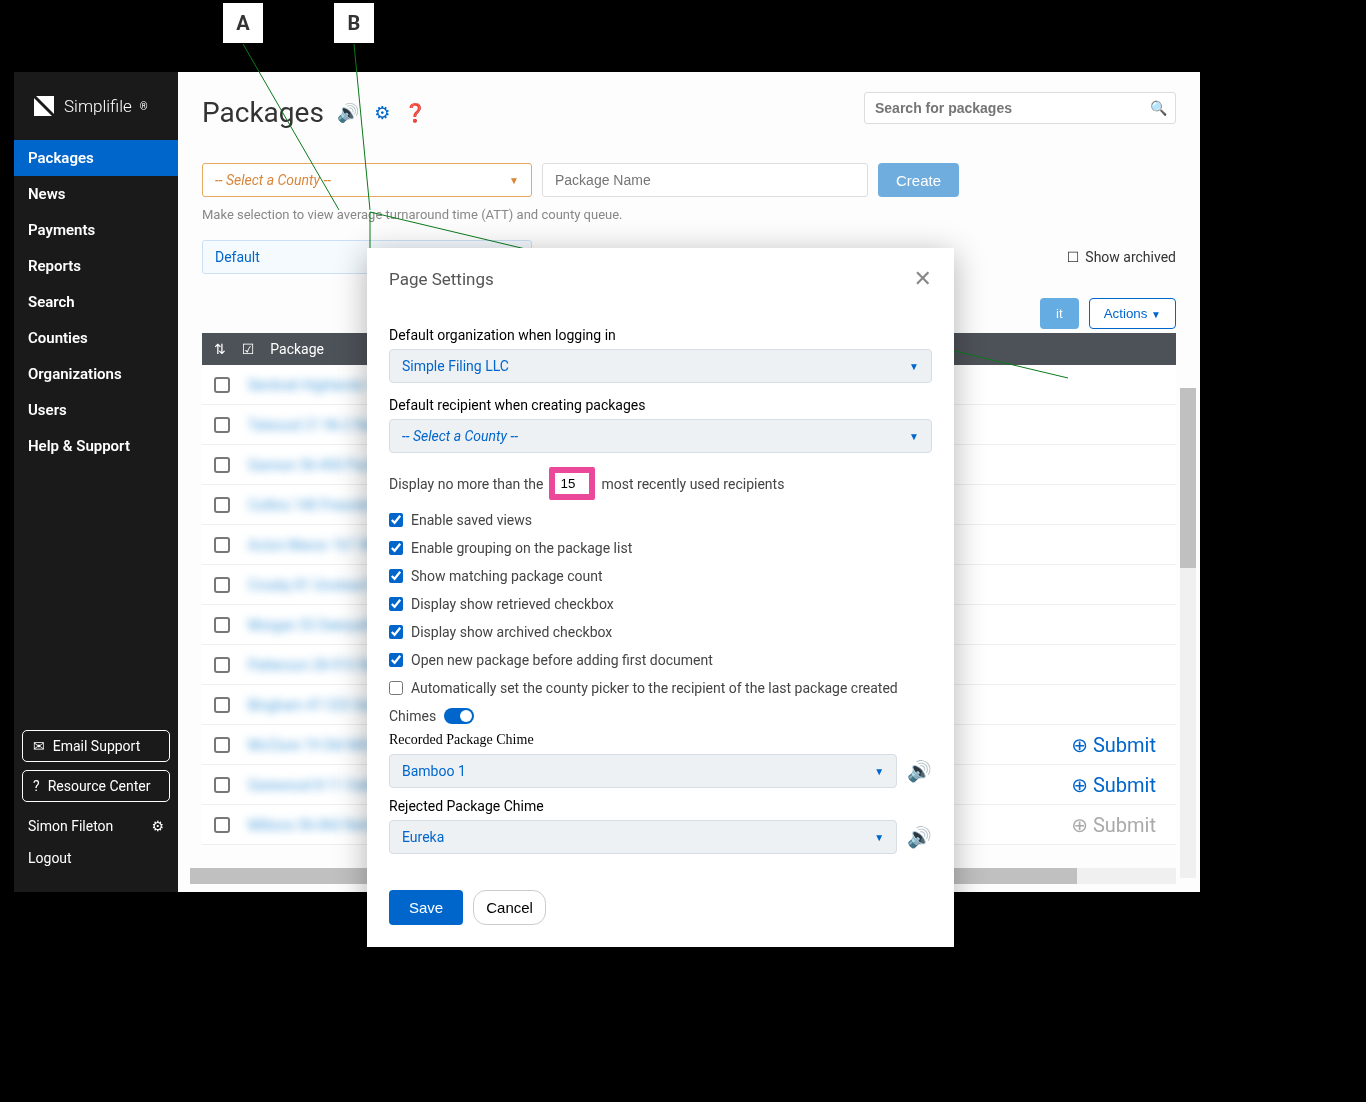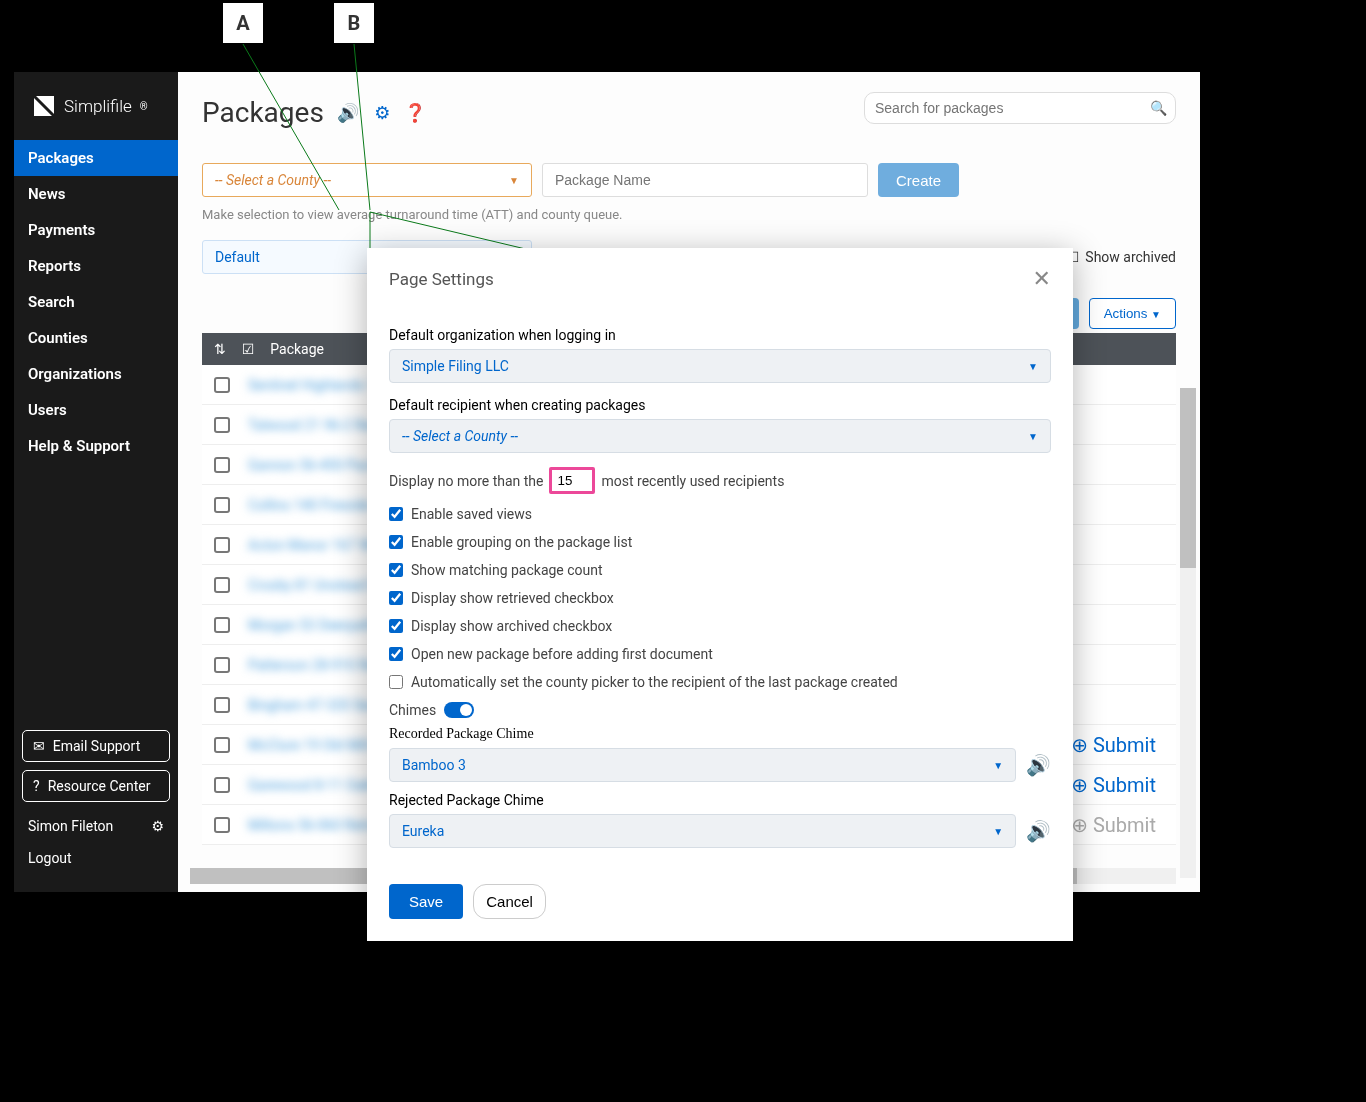--- a/index.html
+++ b/index.html
@@ -16,21 +16,21 @@
 .btn-outline { border: 1px solid #fff; border-radius: 5px; padding: 7px 10px; margin-bottom: 8px; display: flex; align-items: center; gap: 8px; font-size: 14px; color: #fff; cursor: pointer; }
 .user-row { padding: 8px 6px; display: flex; justify-content: space-between; align-items: center; font-size: 14px; }
 .logout { padding: 8px 6px; font-size: 14px; cursor: pointer; }
 .gearw { color: #fff; }
 
 .main { flex: 1; background: #fdfdfd; padding: 24px 24px 0; position: relative; overflow: hidden; }
 .page-heading { display: flex; align-items: center; gap: 14px; }
 .page-heading h1 { font-size: 28px; font-weight: 400; color: #333; }
 .icon-btn { color: #0066cc; cursor: pointer; font-size: 18px; }
 .search-wrap { position: absolute; right: 24px; top: 20px; width: 312px; }
-.search-input { width: 100%; padding: 7px 30px 7px 10px; border: 1px solid #ddd; border-radius: 10px; font-size: 14px; }
+.search-input { width: 100%; padding: 7px 30px 7px 10px; border: 1px solid #ddd; border-radius: 3px; font-size: 14px; font-weight: bold; }
 .search-wrap .mag { position: absolute; right: 8px; top: 8px; color: #999; }
 
 .creator-row { margin-top: 34px; display: flex; gap: 10px; }
 .select-county { width: 330px; border: 1px solid #e8a95c; border-radius: 3px; padding: 8px 12px; color: #d9863a; background: #fff; display: flex; justify-content: space-between; align-items: center; cursor: pointer; font-style: italic; }
 .pkg-name { flex: 1; max-width: 326px; border: 1px solid #ddd; border-radius: 3px; padding: 8px 12px; font-size: 14px; }
 .btn-create { background: #6fadde; color: #fff; border: none; border-radius: 4px; padding: 8px 18px; font-size: 15px; cursor: pointer; }
 .hint { color: #888; font-size: 13px; margin-top: 10px; }
 
 .view-row { margin-top: 18px; display: flex; align-items: center; gap: 12px; }
 .view-select { width: 330px; border: 1px solid #cce0f5; background: #f5faff; border-radius: 3px; padding: 8px 12px; color: #0066cc; }
@@ -50,30 +50,30 @@
 .scrollbar-v { position: absolute; right: 4px; top: 316px; width: 16px; height: 490px; background: #f0f0f0; }
 .scrollbar-v .thumb { width: 100%; height: 180px; background: #c0c0c0; }
 .scrollbar-h { position: absolute; left: 12px; right: 24px; bottom: 8px; height: 16px; background: #f0f0f0; }
 .scrollbar-h .thumb { height: 100%; width: 90%; background: #c0c0c0; }
 
 
 .callout { position: absolute; background: #fff; border: 1px solid #000; width: 42px; height: 42px; display: flex; align-items: center; justify-content: center; font-size: 20px; font-weight: 700; z-index: 50; }
 .leader { position: absolute; stroke: #0a7a1a; stroke-width: 1; fill: none; z-index: 40; pointer-events: none; }
 
 
-.modal { position: absolute; left: 367px; top: 248px; width: 706px; background: #fff; box-shadow: 0 6px 30px rgba(0,0,0,.3); z-index: 100; }
+.modal { position: absolute; left: 367px; top: 248px; width: 587px; background: #fff; box-shadow: 0 6px 30px rgba(0,0,0,.3); z-index: 100; }
 .modal-header { padding: 18px 22px; display: flex; justify-content: space-between; align-items: center; }
 .modal-header h3 { font-size: 17px; font-weight: 400; color: #555; }
 .close { color: #888; font-size: 22px; cursor: pointer; }
 .modal-body { padding: 4px 22px 22px; }
 .form-label { font-size: 14px; color: #000000; margin: 14px 0 6px; display: block; }
 .form-select { width: 100%; background: #eef1f4; border: 1px solid #d6dde4; border-radius: 4px; padding: 8px 12px; color: #0066cc; display: flex; justify-content: space-between; align-items: center; cursor: pointer; }
 .form-select.italic span:first-child { font-style: italic; }
 .inline-row { margin-top: 14px; display: flex; align-items: center; gap: 6px; font-size: 14px; color: #444; }
-.inline-input { width: 46px; padding: 3px 5px; border: 3px solid #ec4899; border-radius: 2px; text-align: left; }
+.inline-input { width: 46px; padding: 3px 5px; border: 6px solid #ec4899; border-radius: 2px; text-align: left; }
 .check-row { margin-top: 12px; display: flex; align-items: center; gap: 8px; font-size: 14px; color: #444; }
 .check-row input[type=checkbox] { width: 14px; height: 14px; accent-color: #0066cc; }
 .toggle { width: 30px; height: 16px; background: #0066cc; border-radius: 8px; position: relative; display: inline-block; }
 .toggle::after { content: ""; position: absolute; right: 2px; top: 2px; width: 12px; height: 12px; background: #fff; border-radius: 50%; }
 .chime-row { display: flex; gap: 10px; align-items: center; margin-top: 4px; }
 .chime-row .form-select { flex: 1; }
 .speaker { color: #0066cc; font-size: 20px; cursor: pointer; }
 .modal-footer { padding: 14px 22px 22px; display: flex; gap: 10px; }
 .btn-save { background: #0066cc; color: #fff; border: none; border-radius: 4px; padding: 4px 20px; font-size: 15px; cursor: pointer; }
 .btn-cancel { border: 1px solid #ccc; color: #000000; background: #fff; border-radius: 13px; padding: 8px 12px; font-size: 15px; cursor: pointer; }
@@ -291,21 +291,21 @@
       </div>
 
     <div class="check-row">
       <span>Chimes</span>
       <span class="toggle"></span>
     </div>
 
     <label class="form-label" style="margin-top:8px;font-family:Liberation Serif, serif;">Recorded Package Chime</label>
     <div class="chime-row">
       <div class="form-select">
-        <span>Bamboo 3</span>
+        <span>Bamboo 1</span>
         <span class="caret">▼</span>
       </div>
       <span class="speaker">🔊</span>
     </div>
 
     <label class="form-label" style="margin-top:10px;">Rejected Package Chime</label>
     <div class="chime-row">
       <div class="form-select">
         <span>Eureka</span>
         <span class="caret">▼</span>

